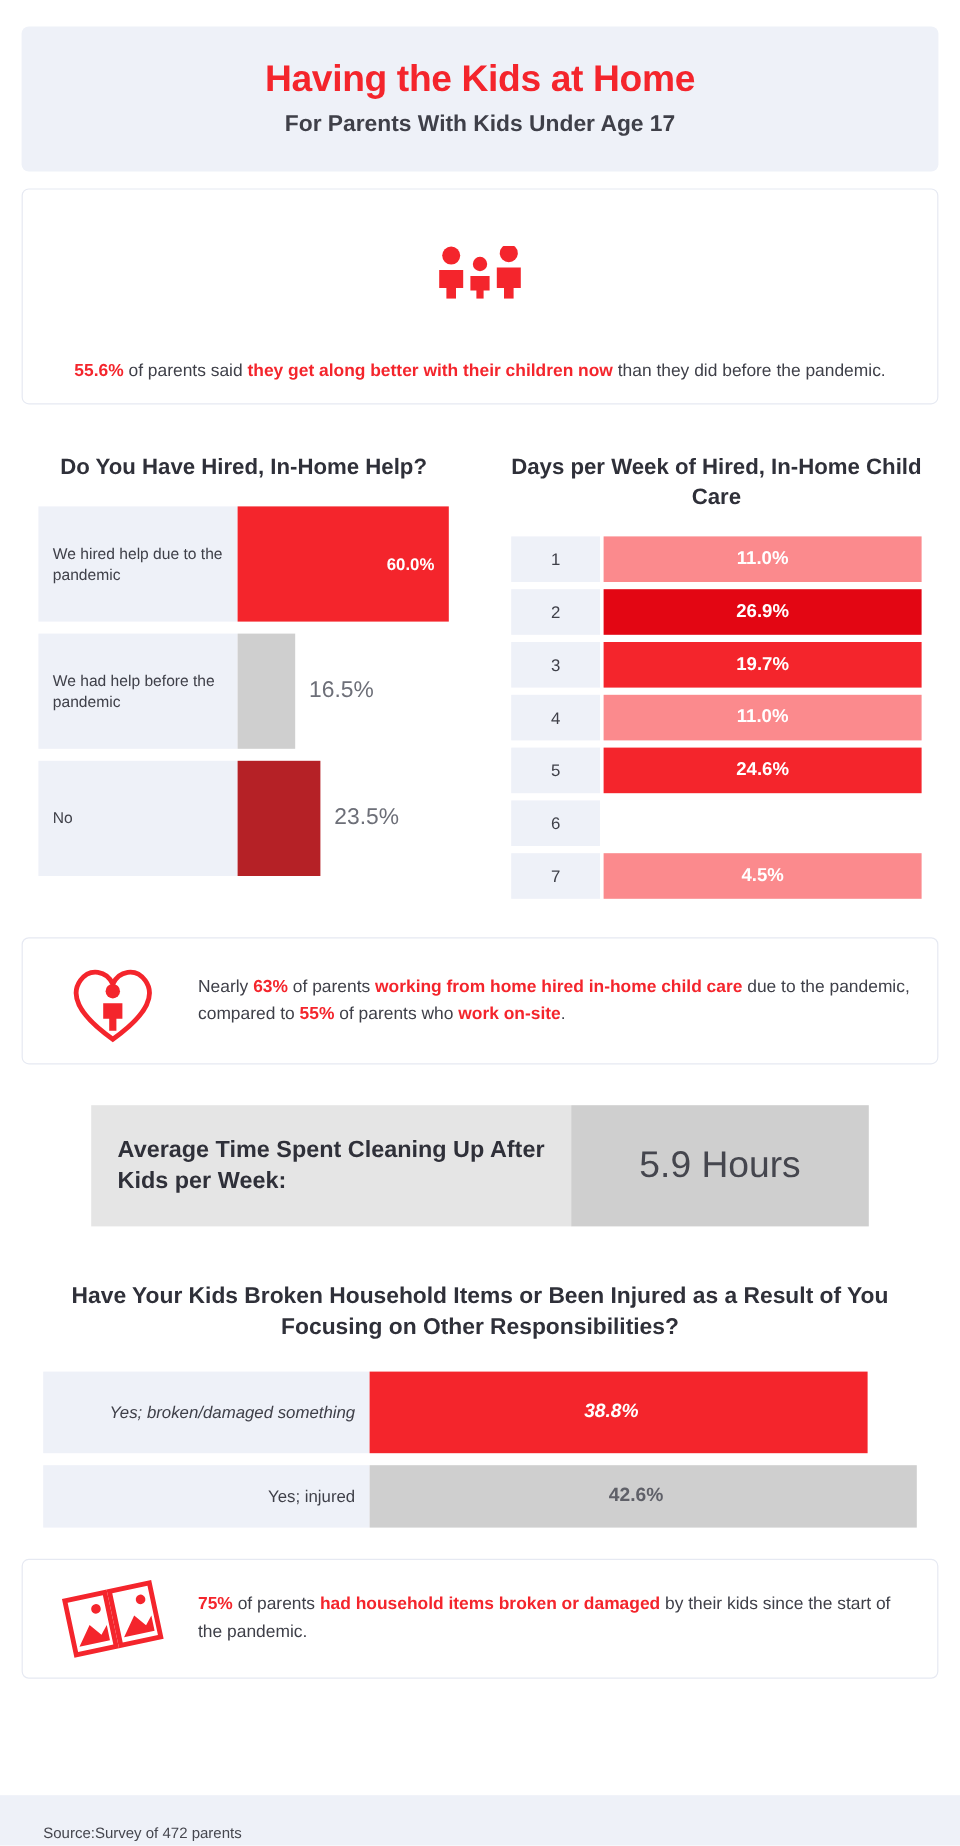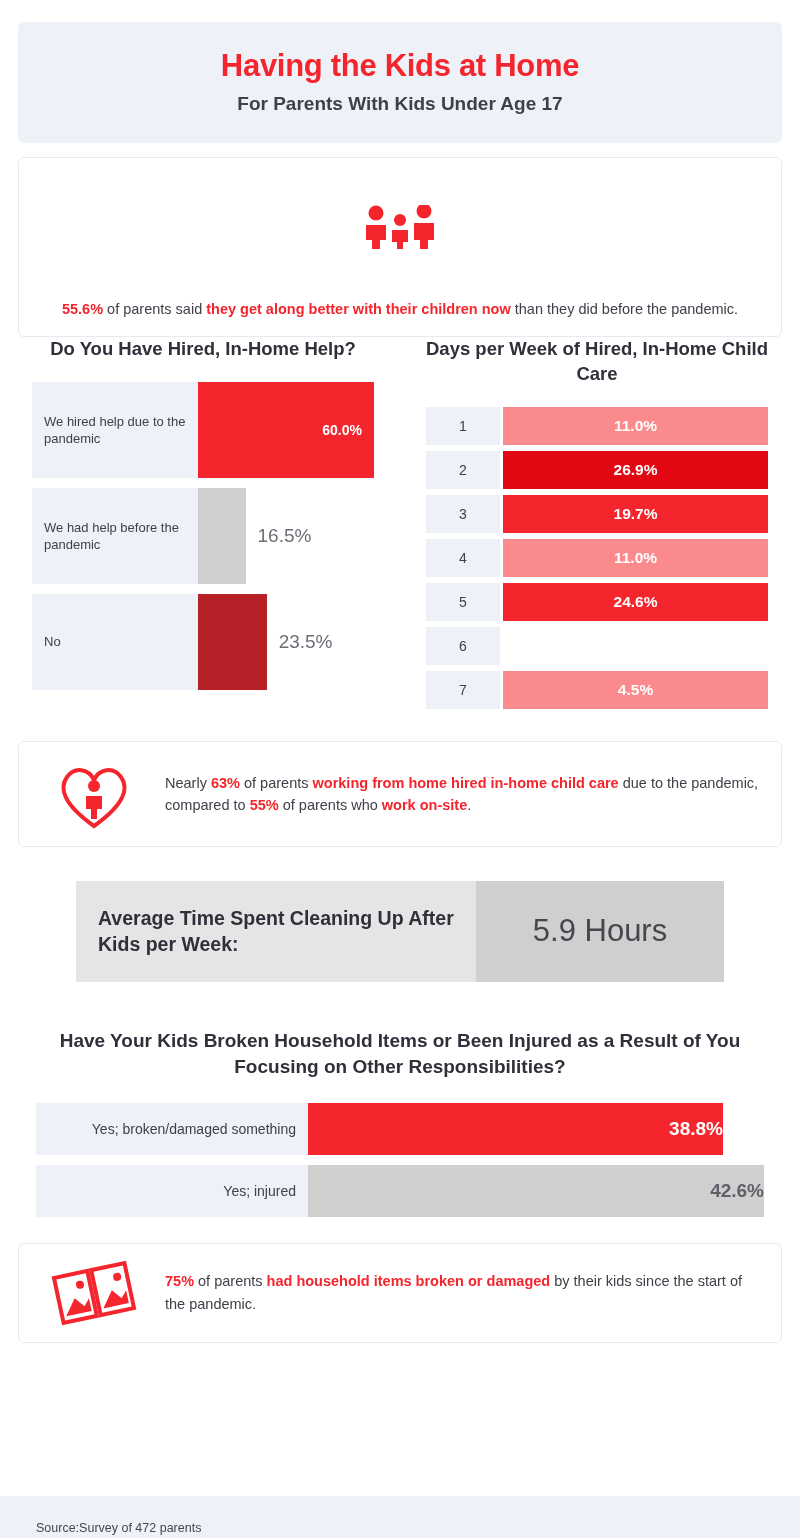--- a/index.html
+++ b/index.html
@@ -51,20 +51,21 @@
   .fact-text { font-size: 14.5px; line-height: 1.55; color: #3f4049; }
   .hl { color: #f4252c; font-weight: bold; }
 
   #fact-1 { margin-top: 14px; flex-direction: column; }
   #fact-2 { margin-top: 26px; }
   #fact-3 { margin-top: 26px; }
 
   
   .charts-row {
     display: flex;
+    margin-top: 40px;
     gap: 52px;
     padding: 0 14px;
   }
   .chart-col { flex: 1; }
   .chart-title {
     text-align: center;
     font-size: 18.5px;
     font-weight: bold;
     color: #2f3039;
     line-height: 1.35;
@@ -158,23 +159,23 @@
     justify-content: flex-end;
     padding: 14px 12px;
     font-size: 14px;
     color: #3f4049;
     text-align: right;
   }
   .brow-track { flex: 1; position: relative; display: flex; }
   .bbar {
     display: flex;
     align-items: center;
-    justify-content: flex-end;
-    padding-right: 0;
-    font-size: 19px;
+    justify-content: center;
+    padding-right: 12px;
+    font-size: 16px;
     font-weight: bold;
   }
 
   
   .footer {
     position: absolute;
     left: 0; right: 0; bottom: 0;
     height: 64px;
     background: #eef1f8;
     display: flex;
@@ -319,21 +320,21 @@
   </div>
 
   <div class="clean-wrap">
     <div class="clean-left">Average Time Spent Cleaning Up After Kids per Week:</div>
     <div class="clean-right">5.9 Hours</div>
   </div>
 
   <div class="sec-title">Have Your Kids Broken Household Items or Been Injured as a Result of You Focusing on Other Responsibilities?</div>
 
   <div style="margin-top:22px;">
-    <div class="brow" style="height:52px;">
+    <div class="brow" style="height:68px;font-style:italic;">
       <div class="brow-label">Yes; broken/damaged something</div>
       <div class="brow-track">
         <div class="bbar" style="width:91%;background:#f4252c;color:#fff;">
           <span>38.8%</span>
         </div>
       </div>
     </div>
     <div class="brow" style="height:52px;">
       <div class="brow-label">Yes; injured</div>
       <div class="brow-track">

